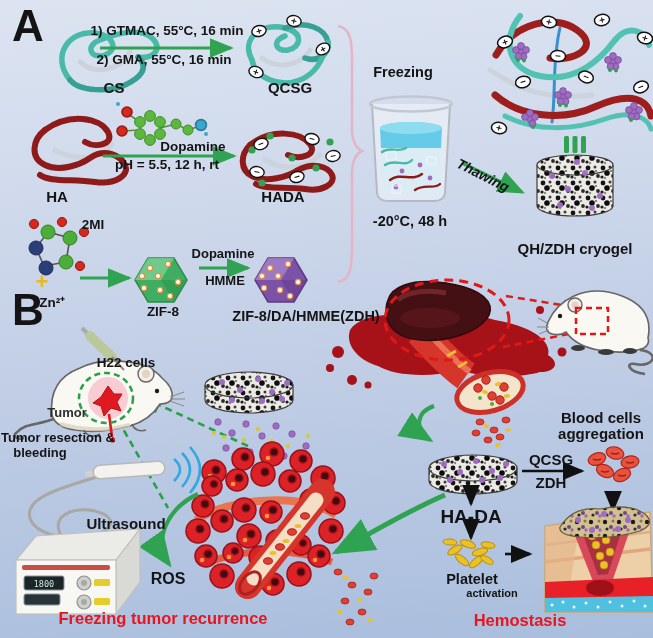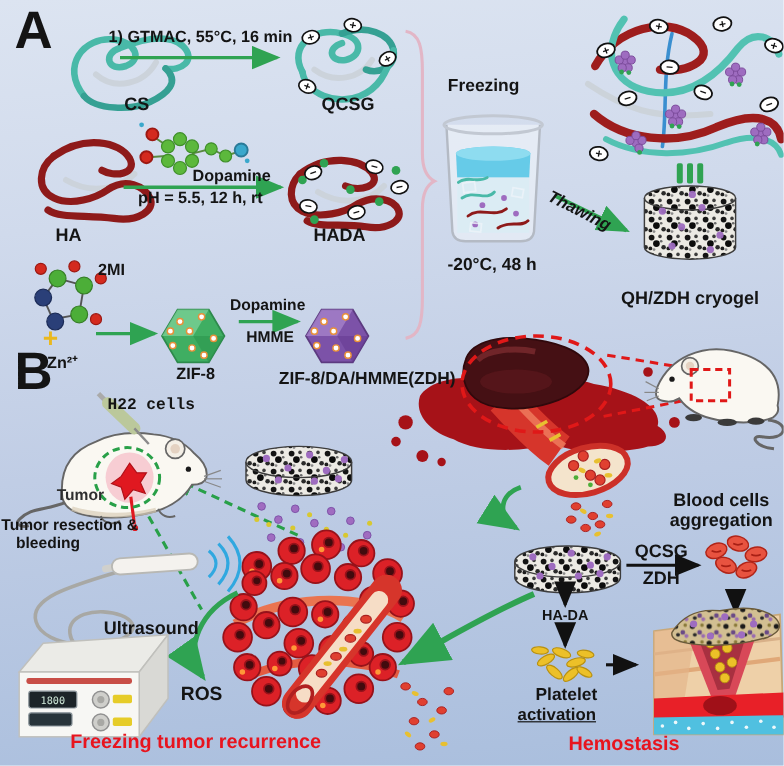--- a/index.html
+++ b/index.html
@@ -794,47 +794,48 @@
           <circle cx="628" cy="520" r="3"></circle>
           <circle cx="592" cy="530" r="3"></circle>
           <circle cx="618" cy="529" r="3"></circle>
         </g>
 </g>
 </svg>
 
 <div class="lbl panel-letter" style="left:12px;top:2px;">A</div>
 <div class="lbl lg" style="left:114px;top:80px;">CS</div>
 <div class="lbl md" style="left:167px;top:24px;">1) GTMAC, 55°C, 16 min</div>
+<div class="lbl md" style="left:164px;top:53px;">2) GMA, 55°C, 16 min</div>
 <div class="lbl lg" style="left:290px;top:80px;">QCSG</div>
 <div class="lbl lg" style="left:57px;top:189px;">HA</div>
 <div class="lbl md" style="left:193px;top:140px;">Dopamine</div>
 <div class="lbl md" style="left:167px;top:158px;">pH = 5.5, 12 h, rt</div>
 <div class="lbl lg" style="left:283px;top:189px;">HADA</div>
 <div class="lbl md" style="left:93px;top:218px;">2MI</div>
 <div class="lbl plus-big" style="left:42px;top:270px;">+</div>
 <div class="lbl md" style="left:52px;top:296px;">Zn²⁺</div>
 <div class="lbl md" style="left:163px;top:305px;">ZIF-8</div>
 <div class="lbl sm" style="left:223px;top:247px;">Dopamine</div>
 <div class="lbl sm" style="left:225px;top:274px;">HMME</div>
 <div class="lbl" style="left:306px;top:309px;font-size:14.5px;">ZIF-8/DA/HMME(ZDH)</div>
 <div class="lbl" style="left:403px;top:65px;font-size:14.5px;">Freezing</div>
 <div class="lbl" style="left:410px;top:214px;font-size:14.5px;">-20°C, 48 h</div>
 <div class="lbl rot" style="left:461px;top:156px;font-size:14px;">Thawing</div>
 <div class="lbl lg" style="left:575px;top:241px;">QH/ZDH cryogel</div>
 
 <div class="lbl panel-letter" style="left:12px;top:286px;">B</div>
-<div class="lbl md" style="left:126px;top:332px;font-family:Liberation Mono, monospace;">H22 cells</div>
+<div class="lbl md" style="left:126px;top:356px;">H22 cells</div>
 <div class="lbl sm gray" style="left:67px;top:392px;margin-top:14px;">Tumor</div>
 <div class="lbl sm" style="left:58px;top:431px;">Tumor resection &amp;</div>
 <div class="lbl sm" style="left:40px;top:446px;">bleeding</div>
 <div class="lbl lg" style="left:126px;top:516px;">Ultrasound</div>
 <div class="lbl" style="left:168px;top:570px;font-size:16px;">ROS</div>
 <div class="lbl xl red" style="left:163px;top:610px;">Freezing tumor recurrence</div>
 <div class="lbl lg" style="left:601px;top:410px;">Blood cells</div>
 <div class="lbl lg" style="left:601px;top:426px;">aggregation</div>
 <div class="lbl lg" style="left:551px;top:452px;">QCSG</div>
 <div class="lbl lg" style="left:551px;top:475px;">ZDH</div>
-<div class="lbl" style="left:471px;top:507px;font-size:12px;text-align:right;">HA-DA</div>
+<div class="lbl" style="left:471px;top:507px;font-size:19px;text-align:right;">HA-DA</div>
 <div class="lbl" style="left:472px;top:572px;font-size:14.5px;">Platelet</div>
-<div class="lbl" style="left:464px;top:588px;font-size:14px;text-decoration:underline;">activation</div>
+<div class="lbl" style="left:492px;top:588px;font-size:11px;">activation</div>
 <div class="lbl xl red" style="left:520px;top:612px;">Hemostasis</div>
 
 </div>
 
 </body></html>

